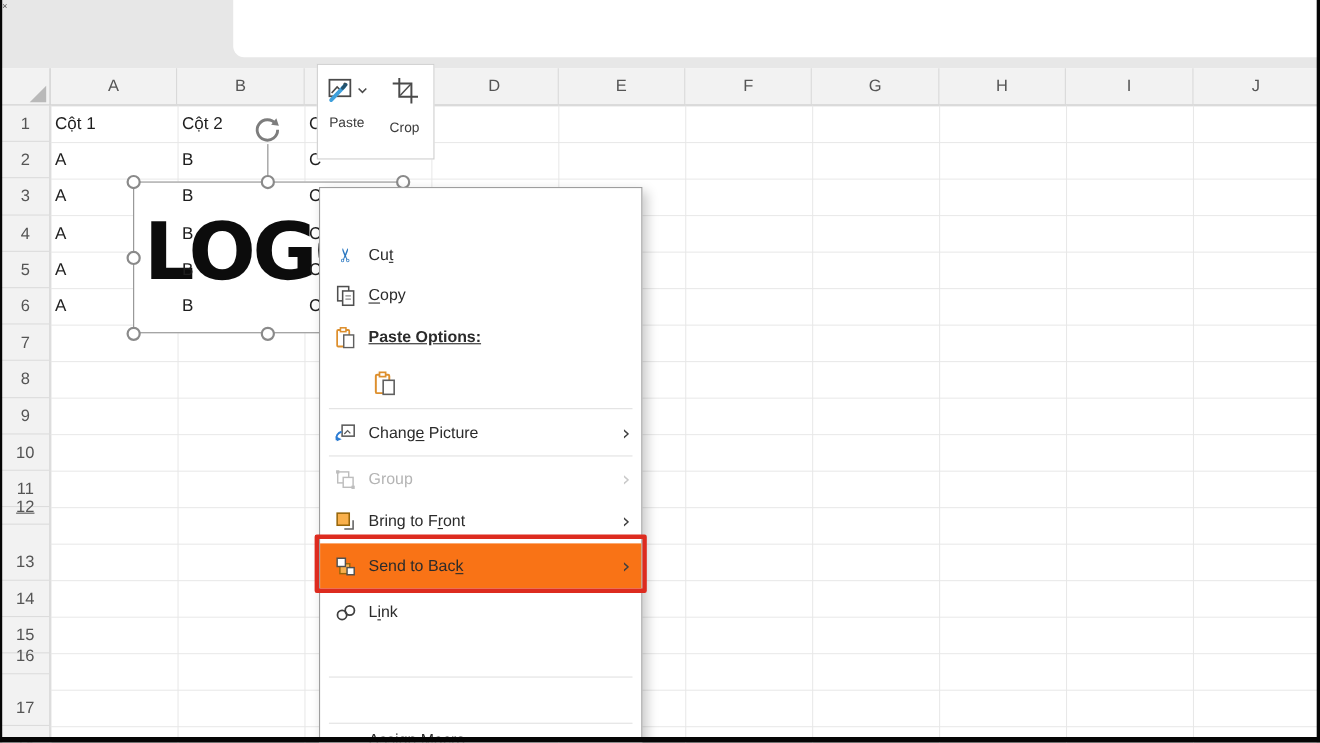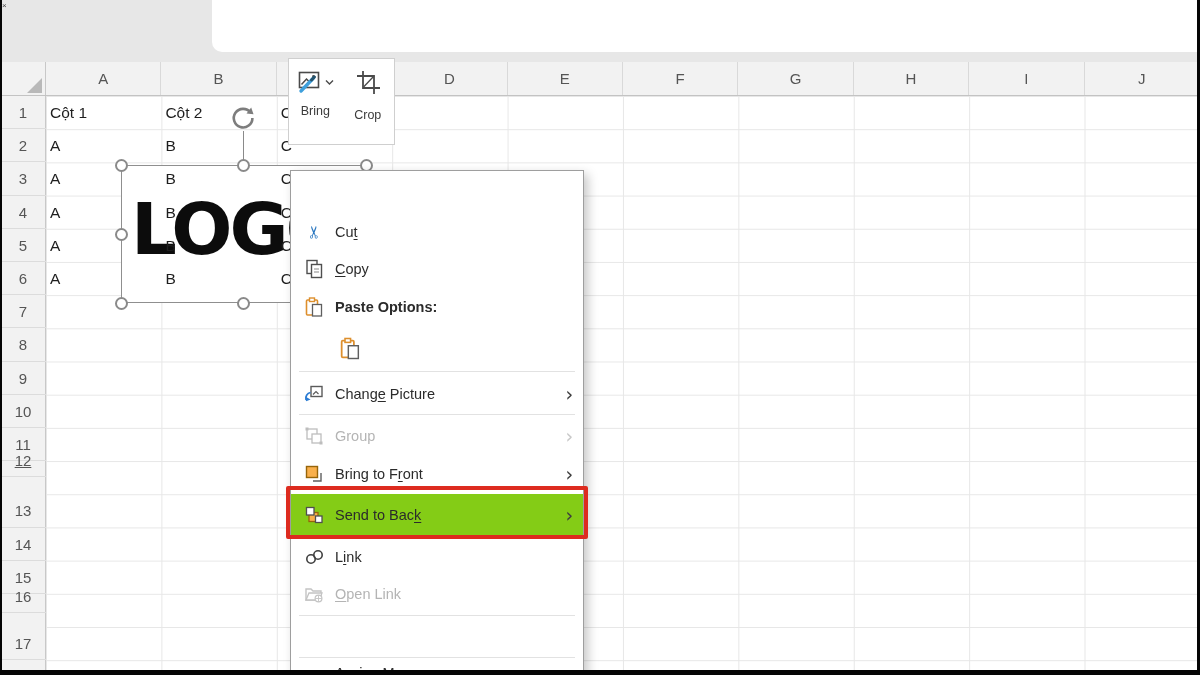--- a/index.html
+++ b/index.html
@@ -41,22 +41,22 @@
   .ctx-search{position:absolute;left:6px;top:4px;right:6px;height:28px;border:1px solid #8f8f8f;box-sizing:border-box;font-family:"Liberation Sans",sans-serif;
     font-size:13.5px;color:#555;padding:0 8px;outline:none;}
   .ctx-search::placeholder{color:#767676;opacity:1;}
   .mi{position:absolute;left:0;right:0;height:38px;display:flex;align-items:center;padding-left:12px;box-sizing:border-box;font-size:14.5px;color:#2b2b2b;}
   .mi .ico{width:22px;height:20px;display:flex;align-items:center;justify-content:center;flex:none;}
   .mi .lbl{margin-left:10px;white-space:nowrap;text-align:right;}
   .mi .key{text-decoration:underline;text-underline-offset:2px;}
   .mi .chev{position:absolute;right:10px;top:50%;transform:translateY(-50%);font-size:19px;color:#3f3f3f;font-family:"DejaVu Sans",sans-serif;}
   .mi.disabled{color:#b4b4b4;}
   .mi.disabled .chev{color:#c9c9c9;}
-  .mi.hovered{background:#84cc16;}
-  .mi.bold .lbl{font-weight:bold;}
+  .mi.hovered{background:#f97316;}
+  .mi.bold .lbl{font-weight:bold;text-decoration:underline;}
   .sep{position:absolute;left:8px;right:8px;height:1px;background:#e2e2e2;}
   
   .red-box{position:absolute;left:286px;top:486px;width:302px;height:53px;border:4px solid #dd2b1f;border-radius:2px;box-sizing:border-box;z-index:12;}
   
   .edge{position:absolute;background:#050505;z-index:50;}
   .edge.left{left:0;top:0;width:2px;height:675px;}
   .edge.right{right:0;top:0;width:3px;height:675px;}
   .edge.bottom{left:0;bottom:0;width:1200px;height:5px;}
 </style>
 </head>
@@ -156,21 +156,21 @@
           <rect x="2.5" y="3.5" width="19" height="15" stroke="#4a4a4a" stroke-width="1.6"></rect>
           <circle cx="16.5" cy="7.5" r="1.4" fill="#4a4a4a"></circle>
           <path d="M4.5 15.5 L9.5 10 L13 13.5" stroke="#4a4a4a" stroke-width="1.5"></path>
           <path d="M4 22 L16 9.5" stroke="#3fa0dc" stroke-width="3.4" stroke-linecap="round"></path>
           <path d="M14.5 11 L17.5 8" stroke="#24536e" stroke-width="3" stroke-linecap="round"></path>
         </svg>
         <svg width="9" height="7" viewBox="0 0 9 7">
             <path d="M1 1.5 L4.5 5 L8 1.5" stroke="#4a4a4a" stroke-width="1.4" fill="none"></path>
           </svg>
       </span>
-      <span class="lbl">Bring</span>
+      <span class="lbl">Paste</span>
     </div>
     <div class="mini-btn">
       <span>
         <svg width="26" height="26" viewBox="0 0 26 26" fill="none">
           <path d="M8 2 V19 H25" stroke="#4a4a4a" stroke-width="1.8"></path>
           <path d="M2 7 H19 V25" stroke="#4a4a4a" stroke-width="1.8"></path>
           <path d="M19 7 L8.8 17.8" stroke="#4a4a4a" stroke-width="1.3"></path>
         </svg>
       </span>
       <span class="lbl">Crop</span>
@@ -274,31 +274,20 @@
     <div class="mi" style="top:367px;height:37px;">
       <span class="ico">
         <svg width="21" height="18" viewBox="0 0 21 18" fill="none">
           <circle cx="7" cy="11" r="4.2" stroke="#3f3f3f" stroke-width="1.6"></circle>
           <circle cx="14" cy="7" r="4.2" stroke="#3f3f3f" stroke-width="1.6"></circle>
         </svg>
       </span>
       <span class="lbl"><span>L</span><span class="key">i</span><span>nk</span></span>
     </div>
 
-    <div class="mi disabled" style="top:404px;height:38px;">
-      <span class="ico">
-        <svg width="20" height="18" viewBox="0 0 20 18" fill="none">
-          <path d="M2 4 H7 L9 6 H17 V15 H2 Z" stroke="#c4c4c4" stroke-width="1.4" fill="#fff"></path>
-          <path d="M2 15 L5 8 H18 L15.5 15 Z" fill="#fff" stroke="#c4c4c4" stroke-width="1.3"></path>
-          <circle cx="14.5" cy="13.5" r="3.4" fill="#fff" stroke="#c4c4c4" stroke-width="1.2"></circle>
-          <path d="M11.2 13.5 H17.8 M14.5 10.2 V16.8" stroke="#c4c4c4" stroke-width="0.9"></path>
-        </svg>
-      </span>
-      <span class="lbl"><span></span><span class="key">O</span><span>pen Link</span></span>
-    </div>
 
     <div class="sep" style="top:444px;"></div>
 
 
     <div class="sep" style="top:486px;"></div>
 
     <div class="mi" style="top:489px;height:19px;align-items:flex-start;">
       <span class="ico"></span>
       <span class="lbl" style="line-height:18px;padding-top:4px;"><span>Assign Macro...</span><span class="key"></span><span></span></span>
     </div>

